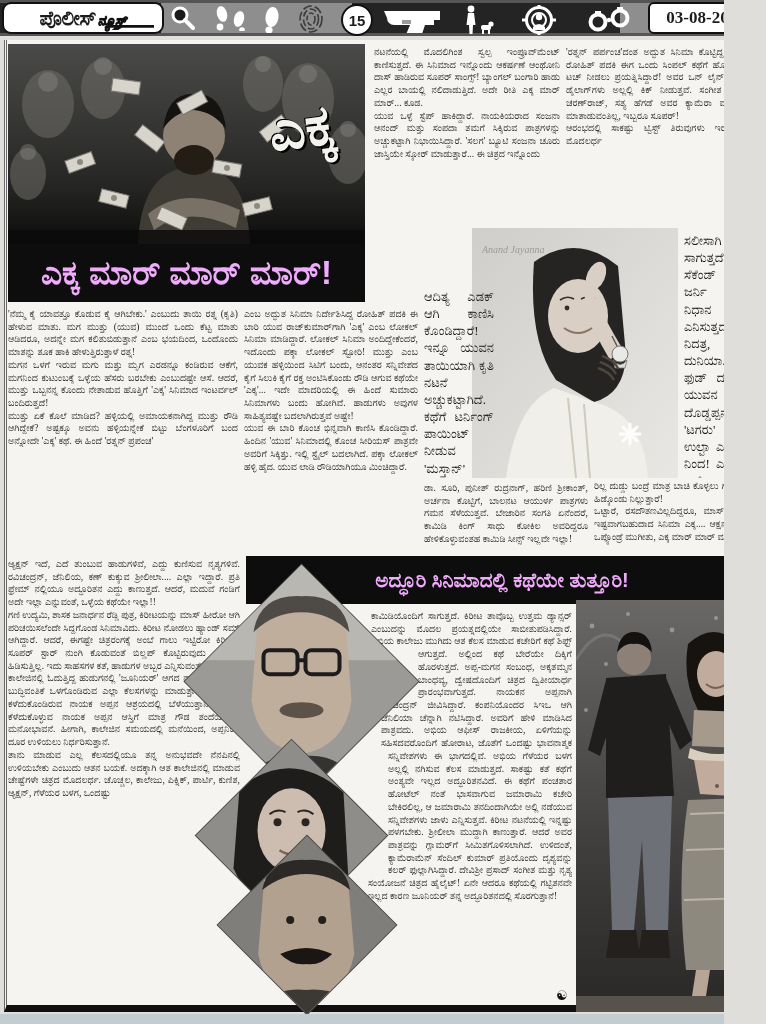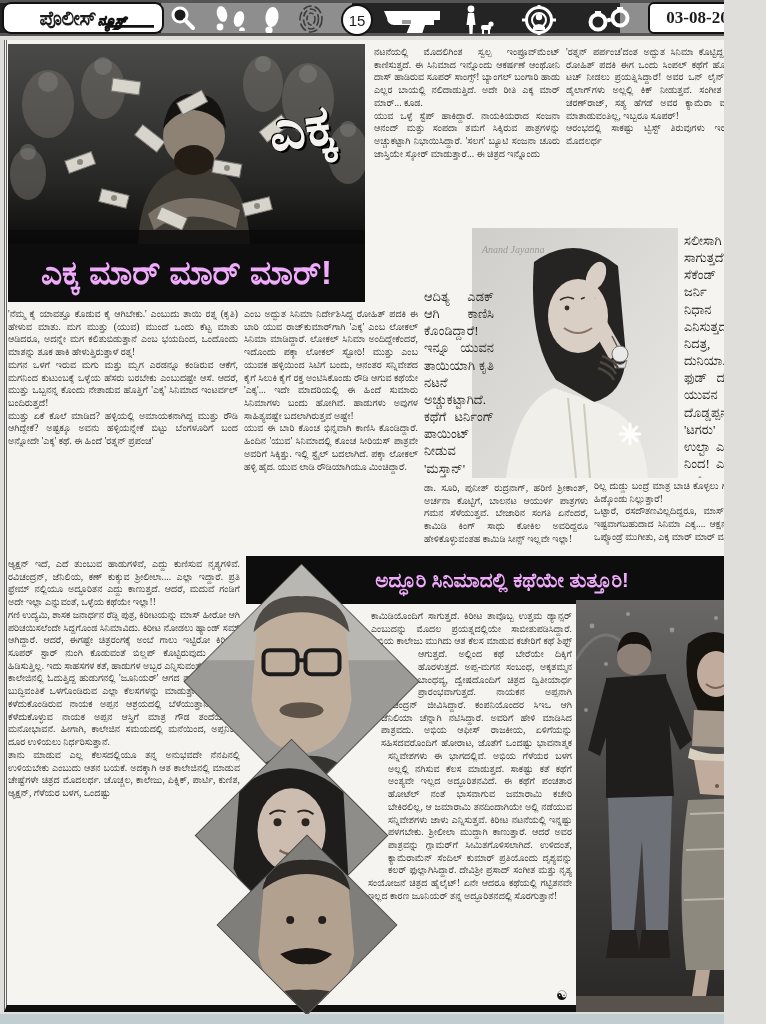--- a/index.html
+++ b/index.html
@@ -13,21 +13,21 @@
         display:flex;align-items:center;justify-content:center;}
   #logobox{left:2px;width:158px;}
   #logomain{font-weight:bold;font-size:20px;letter-spacing:-.5px;}
   #logosub{font-style:italic;font-weight:bold;font-size:13px;margin-left:2px;position:relative;top:3px;
            text-shadow:0 0 1px #000;color:#fff;-webkit-text-stroke:1px #111;}
   #logogun{position:absolute;right:8px;bottom:2px;width:46px;height:5px;background:#111;
            clip-path:polygon(0 0,100% 0,100% 55%,30% 55%,22% 100%,8% 100%,14% 55%,0 55%);}
   #datebox{right:2px;width:112px;font-weight:bold;font-size:17px;border-radius:6px;}
   #pagecircle{position:absolute;left:341px;top:4px;width:28px;height:28px;background:#fff;border:2.5px solid #111;
               border-radius:50%;display:flex;align-items:center;justify-content:center;
-              font-weight:normal;font-size:15px;font-family:"Liberation Sans",sans-serif;}
+              font-weight:bold;font-size:15px;font-family:"Liberation Sans",sans-serif;}
   .bicon{position:absolute;top:5px;}
   
   #frame{position:absolute;left:4px;top:40px;width:758px;height:972px;background:#f5f4f1;
          border-left:3px double #666;border-right:3px double #666;border-bottom:7px solid #101010;
          box-sizing:border-box;}
   #footstrip{position:absolute;left:0;top:1014px;width:766px;height:10px;background:#c2cdd2;}
   
   .col{position:absolute;font-size:9.5px;line-height:1.34;text-align:justify;white-space:pre-line;
        overflow:hidden;}
   .col-sm{font-size:13px;line-height:1.32;}

